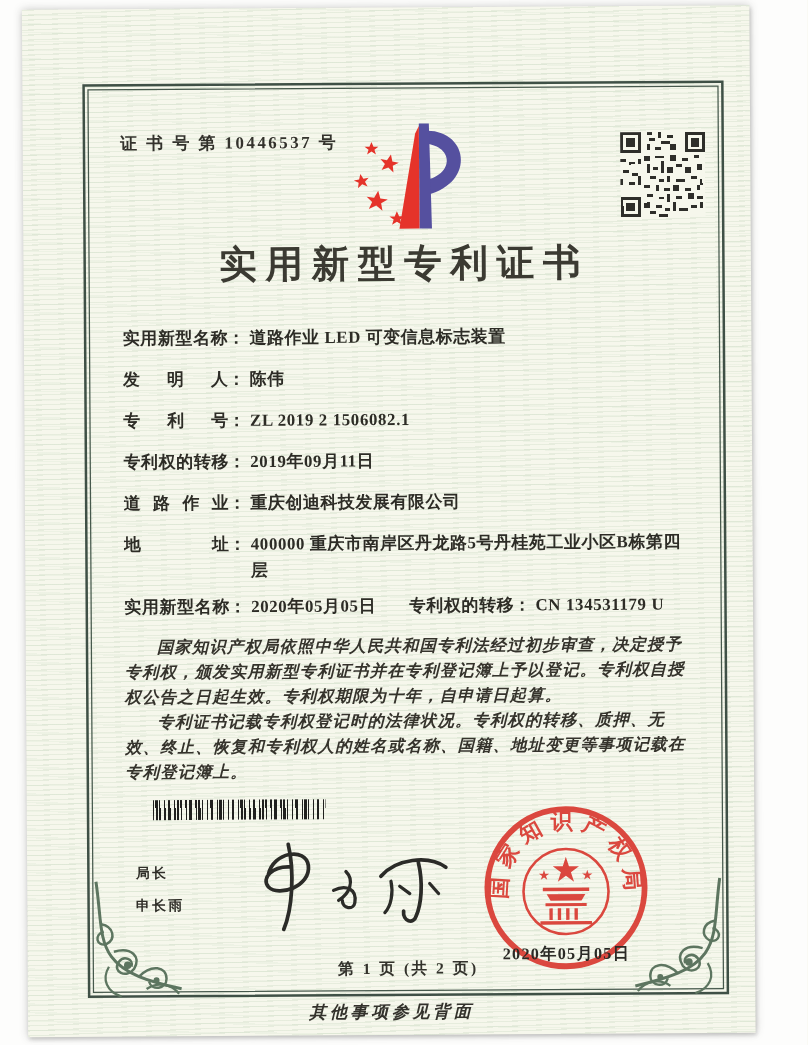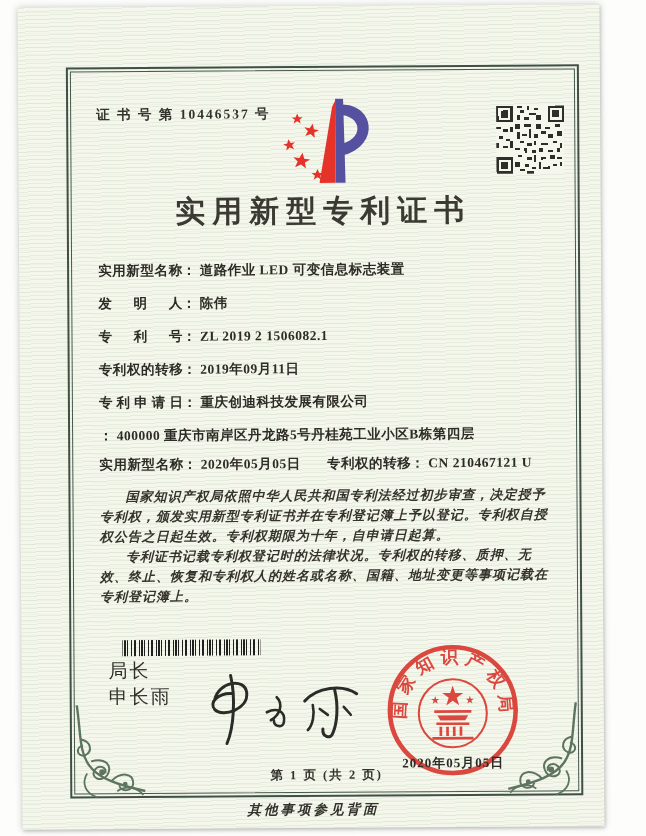--- a/index.html
+++ b/index.html
@@ -54,22 +54,22 @@
     font-size:13px;line-height:20px;letter-spacing:1px;}
   .paras p{margin:0;text-indent:2em;}
   .barcode{
     position:absolute;left:48px;top:568px;width:138px;height:16px;
     background:repeating-linear-gradient(90deg,
       #20201e 0 1px,transparent 1px 2px,#20201e 2px 4px,transparent 4px 5px,
       #20201e 5px 6px,transparent 6px 9px,#20201e 9px 10px,transparent 10px 12px,
       #20201e 12px 14px,transparent 14px 17px);
   }
   .signer{
-    position:absolute;left:34px;top:586px;
-    font-size:19px;font-weight:400;color:#2f2e28;line-height:26px;letter-spacing:2px;
+    position:absolute;left:34px;top:614px;
+    font-size:11px;font-weight:700;color:#2f2e28;line-height:26px;letter-spacing:2px;
   }
   .signature{position:absolute;left:118px;top:596px;width:170px;height:84px;}
   .seal{position:absolute;left:311px;top:573px;width:134px;height:134px;opacity:.92;}
   .seal-date{
     position:absolute;left:311px;top:684px;width:134px;text-align:center;
     font-size:13px;font-weight:700;color:#2b2a26;letter-spacing:1px;z-index:3;white-space:nowrap;
   }
   .page-info{
     position:absolute;left:0;bottom:8px;width:100%;text-align:center;
     font-size:12.5px;font-weight:600;color:#33322c;letter-spacing:2px;
@@ -148,38 +148,39 @@
           <span class="flabel">专利号</span>
             <span class="fcolon">：</span>
           <span class="fvalue">ZL 2019 2 1506082.1</span>
         </div>
         <div class="frow">
           <span class="flabel">专利权的转移</span>
             <span class="fcolon">：</span>
           <span class="fvalue">2019年09月11日</span>
         </div>
         <div class="frow">
-          <span class="flabel">专利申请日</span>
+          <span class="flabel">道路作业</span>
             <span class="fcolon">：</span>
           <span class="fvalue">重庆创迪科技发展有限公司</span>
         </div>
         <div class="frow addr">
+          <span class="flabel">地址</span>
             <span class="fcolon">：</span>
           <span class="fvalue" style="max-width:380px;">400000 重庆市南岸区丹龙路5号丹桂苑工业小区B栋第四层</span>
         </div>
         <div class="frow">
           <span class="pair">
             <span class="flabel">实用新型名称</span>
               <span class="fcolon">：</span>
             <span class="fvalue">2020年05月05日</span>
           </span>
           <span class="pair">
             <span class="flabel">专利权的转移</span>
               <span class="fcolon">：</span>
-            <span class="fvalue">CN 210467121 U</span>
+            <span class="fvalue">CN 134531179 U</span>
           </span>
         </div>
         <div class="paras">
           <p>国家知识产权局依照中华人民共和国专利法经过初步审查，决定授予专利权，颁发实用新型专利证书并在专利登记簿上予以登记。专利权自授权公告之日起生效。专利权期限为十年，自申请日起算。</p>
           <p>专利证书记载专利权登记时的法律状况。专利权的转移、质押、无效、终止、恢复和专利权人的姓名或名称、国籍、地址变更等事项记载在专利登记簿上。</p>
         </div>
       </div>
 
       <div class="barcode"></div>
 

